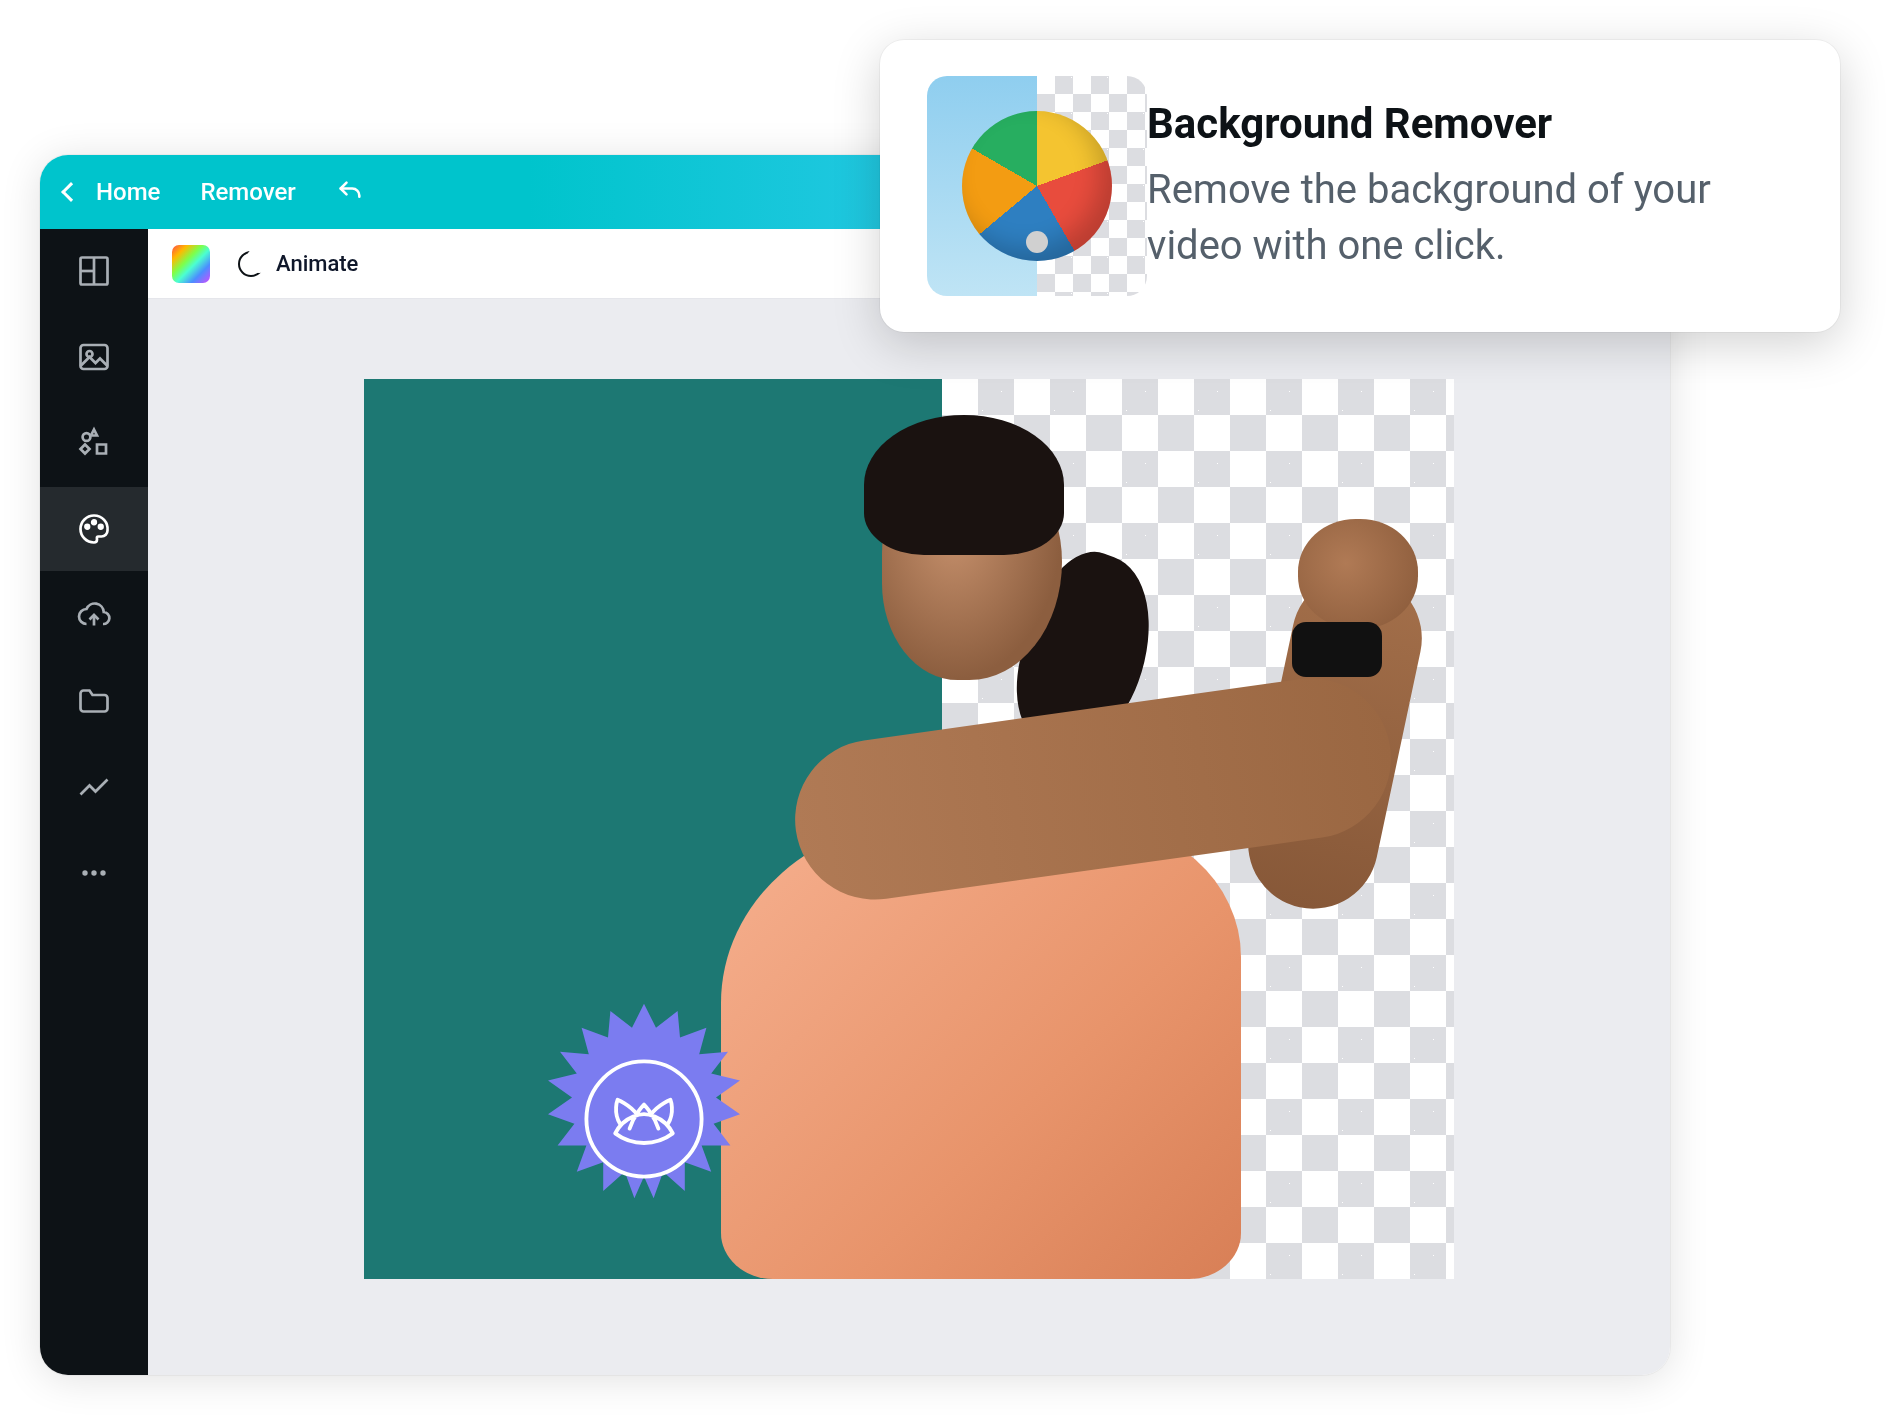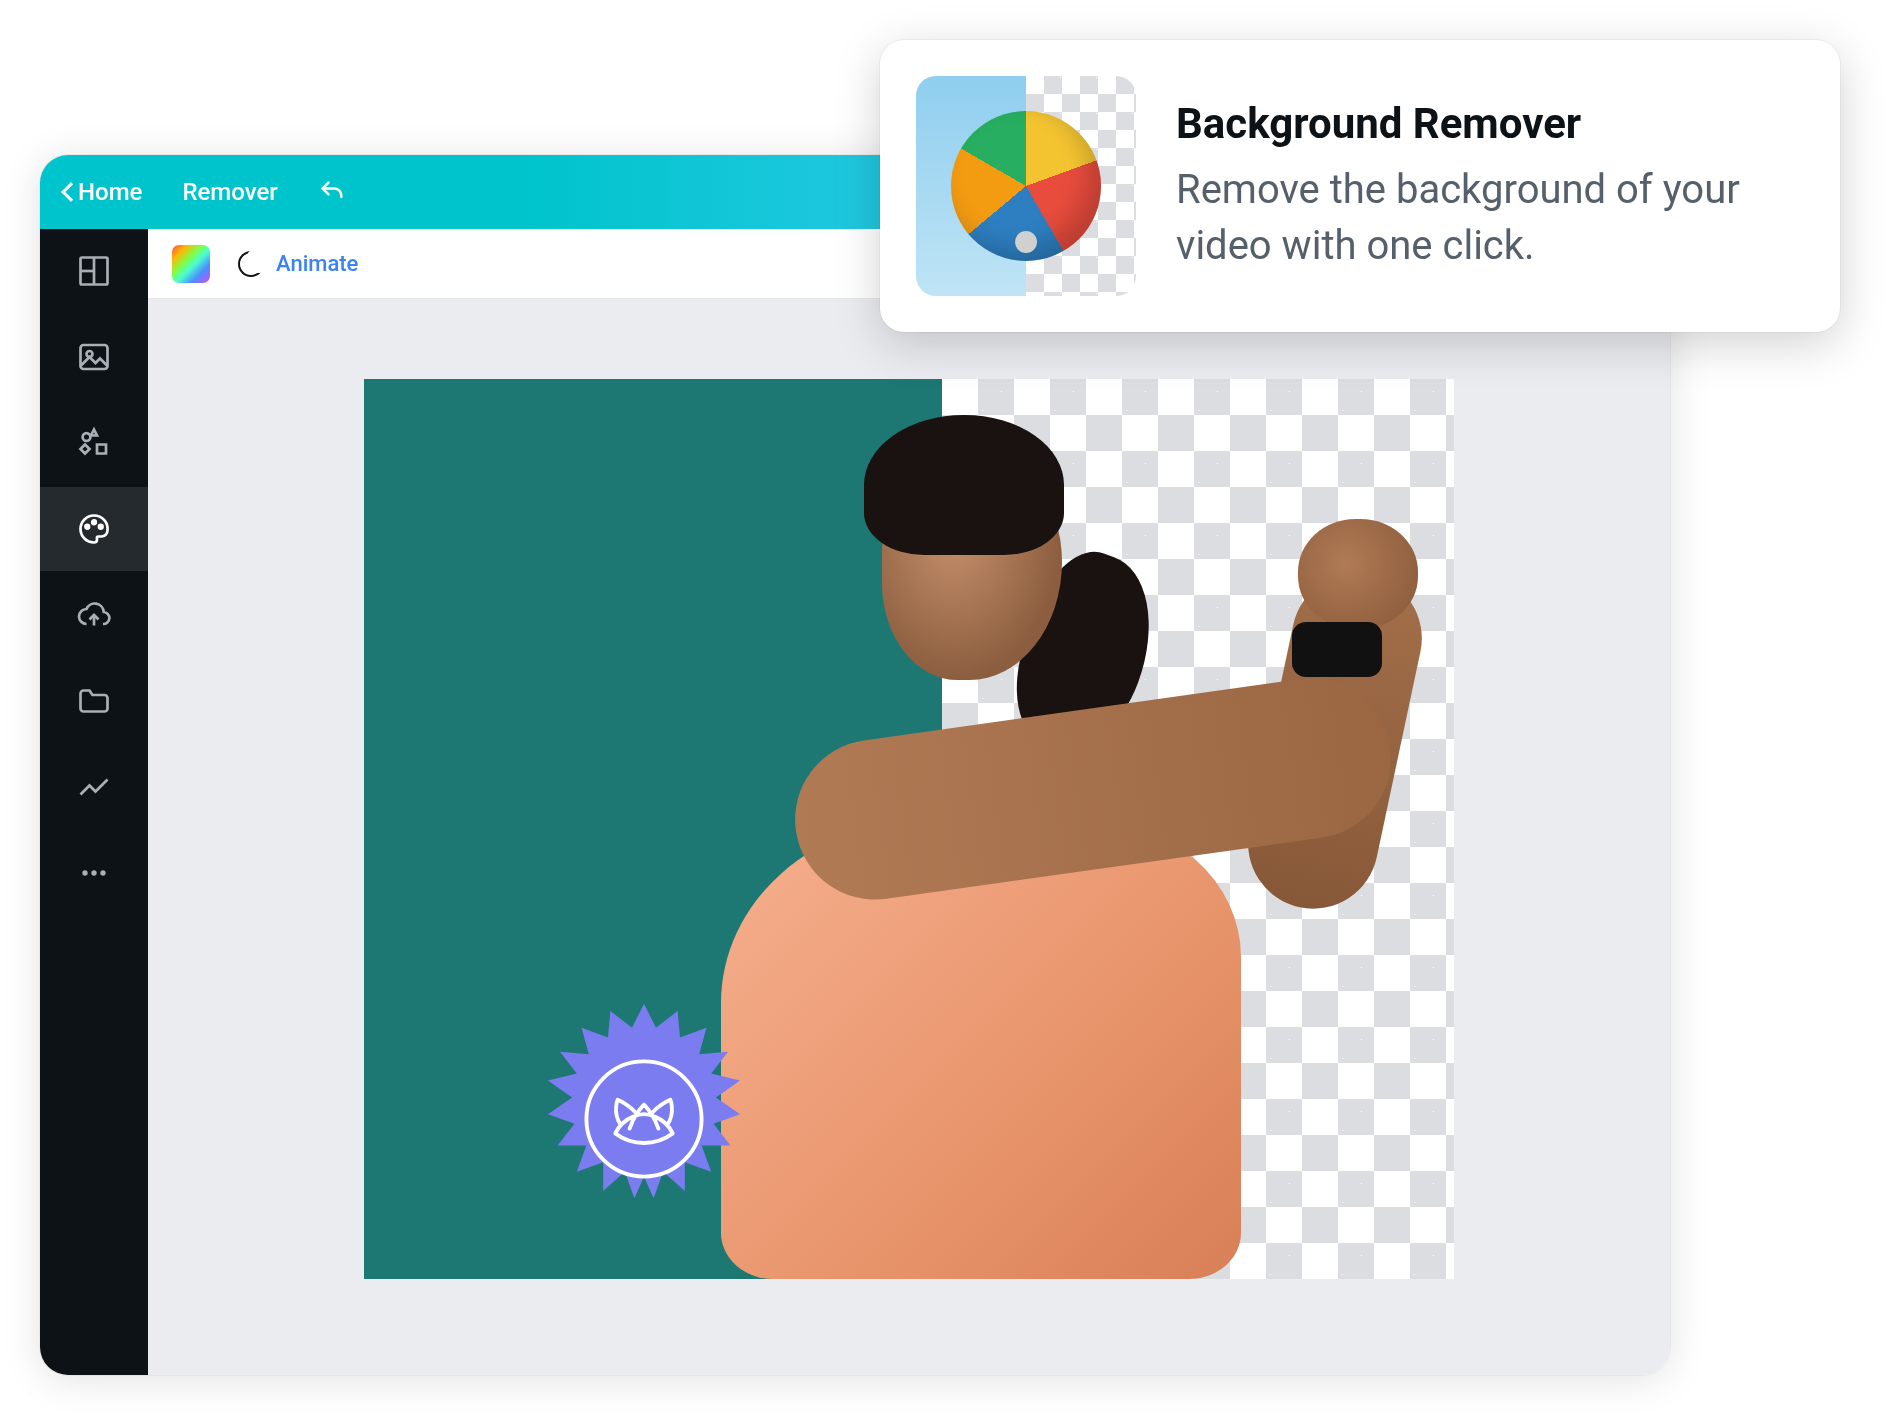--- a/index.html
+++ b/index.html
@@ -29,20 +29,21 @@
       background: linear-gradient(90deg, #00C4CC 0%, #00C4CC 30%, #2DC9E8 60%, #5DBBF0 100%);
       display: flex;
       align-items: center;
       padding: 0 24px;
       gap: 40px;
       color: #fff;
     }
     .back-btn {
       display: flex;
       align-items: center;
+      gap: 18px;
       cursor: pointer;
     }
     .chevron-left {
       width: 14px;
       height: 14px;
       border-left: 3px solid #fff;
       border-bottom: 3px solid #fff;
       transform: rotate(45deg);
     }
     .header-text { font-size: 24px; font-weight: 500; }
@@ -98,21 +99,21 @@
       background: linear-gradient(135deg, #ff4b4b 0%, #ffb800 20%, #7dff4b 40%, #4bffd1 55%, #4b8eff 75%, #d14bff 100%);
       cursor: pointer;
     }
     .animate-btn {
       display: flex;
       align-items: center;
       gap: 12px;
       cursor: pointer;
       font-size: 22px;
       font-weight: 500;
-      color: #3b82f6;
+      color: #0f172a;
     }
     .moon-icon {
       width: 26px;
       height: 26px;
       border: 2.5px solid #0d1216;
       border-radius: 50%;
       position: relative;
     }
     .moon-icon::after {
       content: '';
@@ -243,23 +244,22 @@
 
     
     .popup {
       position: absolute;
       top: 40px;
       left: 880px;
       width: 960px;
       background: #fff;
       border-radius: 24px;
       box-shadow: 0 12px 48px rgba(0,0,0,0.18), 0 0 0 1px rgba(0,0,0,0.04);
-      padding: 36px 36px;
-      display: flex;
-      gap: 40px;
+      padding: 36px 47px;
+      display: flex;
       align-items: center;
       z-index: 100;
     }
     .popup-thumb {
       width: 220px;
       height: 220px;
       border-radius: 20px;
       overflow: hidden;
       position: relative;
       flex-shrink: 0;

